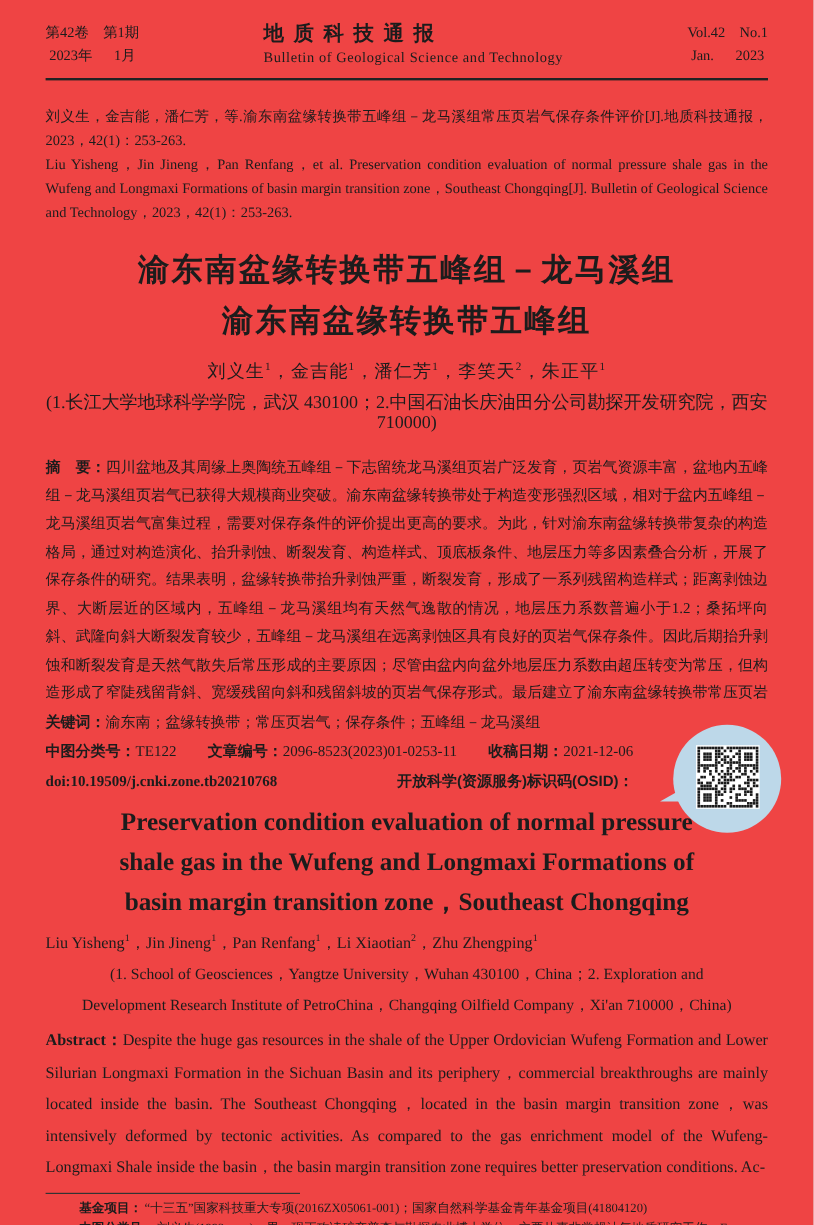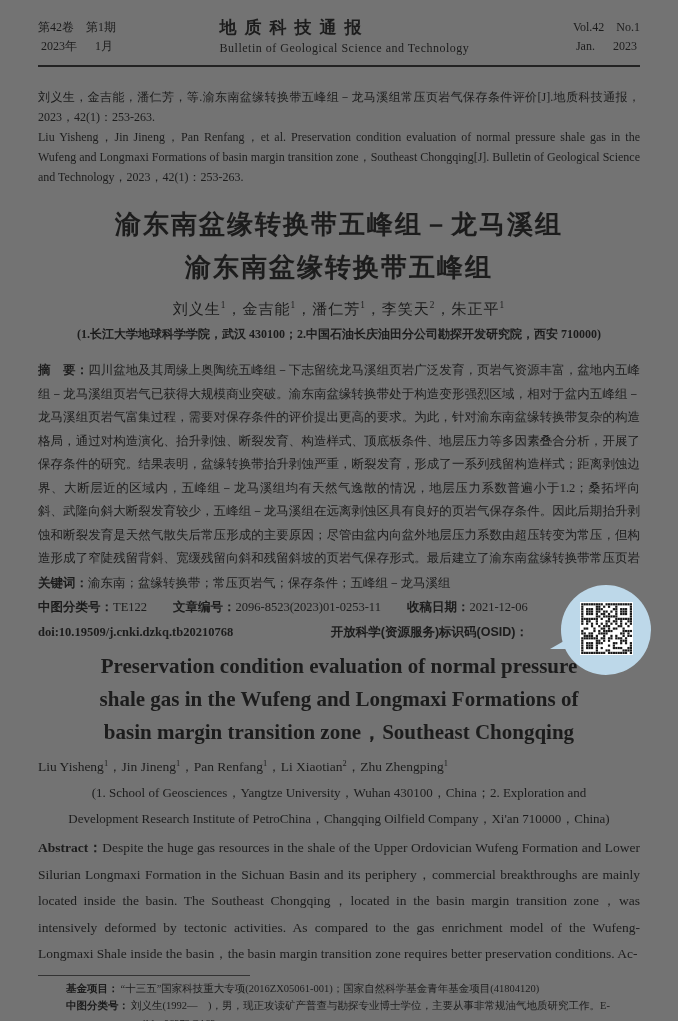--- a/index.html
+++ b/index.html
@@ -1,36 +1,36 @@
 <!DOCTYPE html>
 <html><head>
 <meta charset="utf-8">
 <style>
   html,body{margin:0;padding:0;background:#e9e9e9;}
   .page{
     position:relative; width:678px; height:1021px; margin:0 auto;
-    background:#737373; color:#1c1c1c; box-sizing:border-box;
+    background:#ef4444; color:#1c1c1c; box-sizing:border-box;
     padding:14px 38px 0 38px; overflow:hidden;
     font-family:"Liberation Serif","DejaVu Serif",serif;
   }
   
   .masthead{display:flex; justify-content:space-between; align-items:center; height:46px;}
   .mh-col{font-size:12px; line-height:19px; white-space:pre; text-align:center;}
   .mh-center{text-align:left;}
   .journal-cn{font-size:17px; font-weight:bold; letter-spacing:8px; line-height:22px;}
   .journal-en{font-size:12px; line-height:19px; letter-spacing:0.5px;}
   .mh-rule{border:none; border-top:2.5px solid #222; margin:5px 0 0 0;}
   
   .citation{margin-top:20px; font-size:12px; line-height:20px; text-align:justify;}
   .citation p{margin:0;}
   
   .title-cn{margin-top:16px; text-align:center; font-family:"Liberation Sans","DejaVu Sans",sans-serif;
     font-weight:bold; font-size:26px; line-height:43px; letter-spacing:2px;}
   .authors-cn{margin-top:11px; text-align:center; font-size:15px; letter-spacing:1px;}
-  .affil-cn{margin-top:7px; text-align:center; font-size:12px;font-weight:bold;}
+  .affil-cn{margin-top:7px; text-align:center; font-size:15px;}
   sup{font-size:0.62em; vertical-align:super; line-height:0;}
   .label-heiti{font-family:"Liberation Sans","DejaVu Sans",sans-serif; font-weight:bold; font-style:normal;}
   
   .meta-zone{position:relative; margin-top:16px;}
   .abstract-cn{font-size:12.5px; line-height:23.5px; text-align:justify; margin:0; max-height:212px; overflow:hidden;}
   .kv-line{font-size:12.5px; line-height:23px; margin:1px 0 0 0; display:flex; flex-wrap:nowrap;}
   .kv-line .pair{margin-right:26px; white-space:nowrap;}
   .doi-line{font-size:12.5px; line-height:25px; font-weight:bold; display:flex; margin:1px 0 0 0;
     font-family:"Liberation Serif","DejaVu Serif",serif;}
   .doi-line .osid{margin-left:auto; margin-right:112px;}
@@ -83,21 +83,21 @@
     <p class="abstract-cn"><b class="label-heiti">摘　要：</b><span>四川盆地及其周缘上奥陶统五峰组－下志留统龙马溪组页岩广泛发育，页岩气资源丰富，盆地内五峰组－龙马溪组页岩气已获得大规模商业突破。渝东南盆缘转换带处于构造变形强烈区域，相对于盆内五峰组－龙马溪组页岩气富集过程，需要对保存条件的评价提出更高的要求。为此，针对渝东南盆缘转换带复杂的构造格局，通过对构造演化、抬升剥蚀、断裂发育、构造样式、顶底板条件、地层压力等多因素叠合分析，开展了保存条件的研究。结果表明，盆缘转换带抬升剥蚀严重，断裂发育，形成了一系列残留构造样式；距离剥蚀边界、大断层近的区域内，五峰组－龙马溪组均有天然气逸散的情况，地层压力系数普遍小于1.2；桑拓坪向斜、武隆向斜大断裂发育较少，五峰组－龙马溪组在远离剥蚀区具有良好的页岩气保存条件。因此后期抬升剥蚀和断裂发育是天然气散失后常压形成的主要原因；尽管由盆内向盆外地层压力系数由超压转变为常压，但构造形成了窄陡残留背斜、宽缓残留向斜和残留斜坡的页岩气保存形式。最后建立了渝东南盆缘转换带常压页岩气保存条件的评价标准，划分了3类有利目标区。</span></p>
     <p class="kv-line">
         <span class="pair"><b class="label-heiti">关键词：</b><span>渝东南；盆缘转换带；常压页岩气；保存条件；五峰组－龙马溪组</span></span>
       </p>
     <p class="kv-line">
       <span class="pair"><b class="label-heiti">中图分类号：</b><span>TE122</span></span>
       <span class="pair"><b class="label-heiti">文章编号：</b><span>2096-8523(2023)01-0253-11</span></span>
       <span class="pair"><b class="label-heiti">收稿日期：</b><span>2021-12-06</span></span>
     </p>
     <p class="doi-line">
-      <span>doi:10.19509/j.cnki.dzkq.tb20210768</span>
+      <span>doi:10.19509/j.cnki.zone.tb20210768</span>
       <span class="osid label-heiti">开放科学(资源服务)标识码(OSID)：</span>
     </p>
 
     <div class="osid-bubble">
       <svg width="104" height="98" viewBox="0 0 104 98">
         <circle cx="58" cy="47" r="45" fill="#bdd8e9"></circle>
         <polygon points="2,66 30,50 32,66" fill="#bdd8e9"></polygon>
         <rect x="32" y="19" width="53" height="53" fill="#ffffff"></rect>
         <g id="qr-modules" fill="#1a1a1a">
             <rect x="33.20" y="20.20" width="2.2" height="2.2"></rect>

